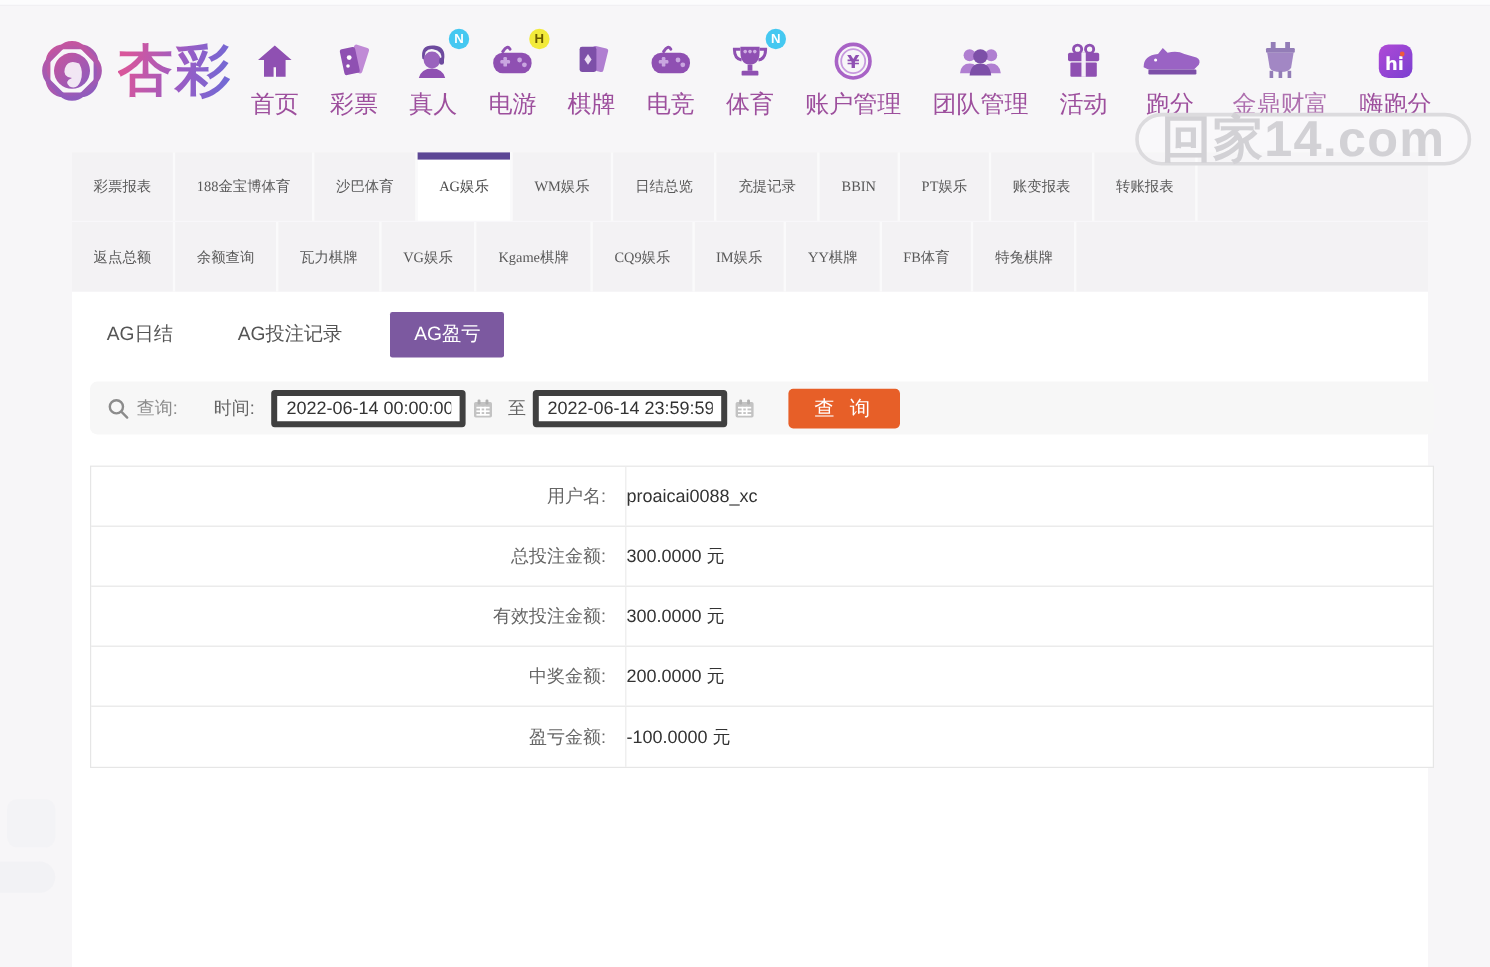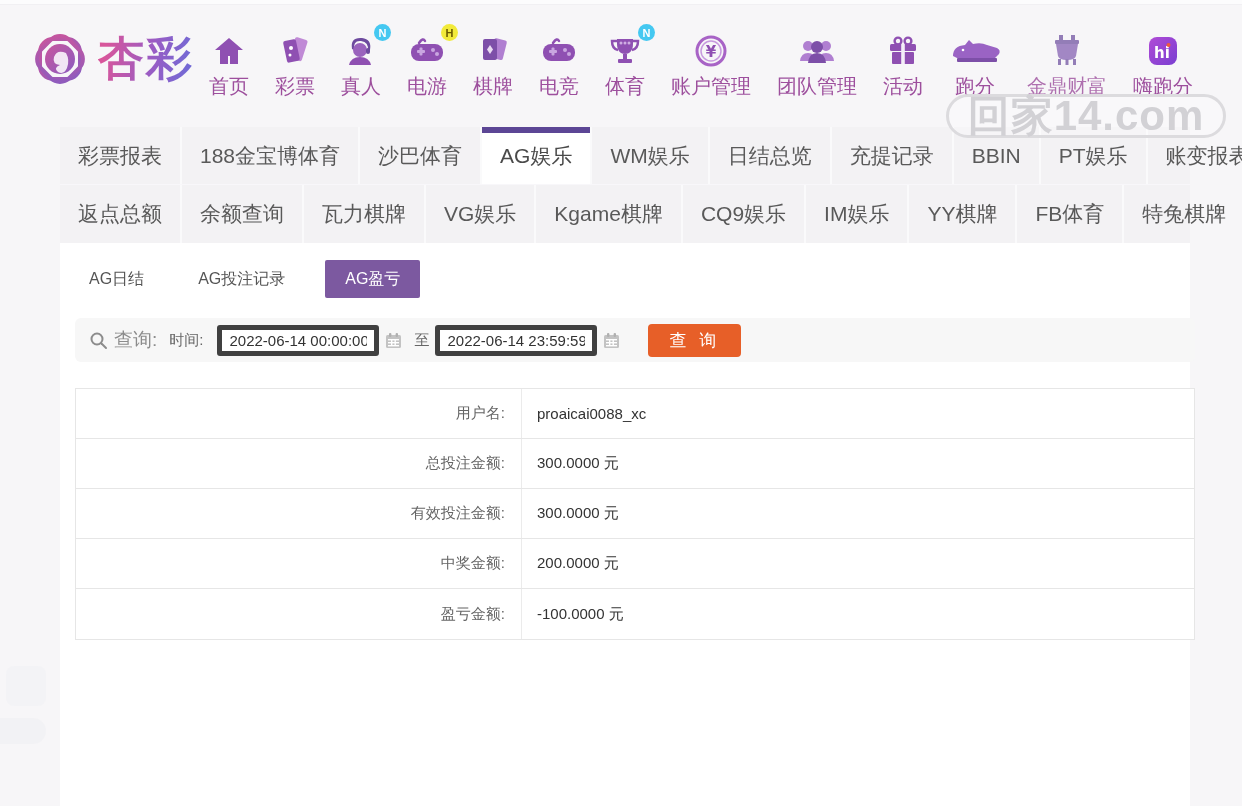--- a/index.html
+++ b/index.html
@@ -31,49 +31,49 @@
     background:rgba(255,255,255,.25); pointer-events:none; }
   .watermark span { font-size:42px; font-weight:bold; color:#d2d1d5; letter-spacing:1px; }
 
   
   .card { position:absolute; left:60px; top:243px; width:1130px; height:563px; background:#fff; }
 
   
   .tabstrip { position:absolute; left:60px; top:127px; width:1130px; height:116px; background:#f3f2f4; z-index:2; }
   .tabrow { display:flex; height:58px; }
   .tabrow.r1 { border-bottom:1px solid #f8f7fa; }
-  .tab { position:relative; display:flex; align-items:center; padding:0 18px; font-size:21px; color:#595959;
-    border-right:2px solid #fafafb; cursor:pointer; text-decoration:none; white-space:nowrap; }
+  .tab { position:relative; display:flex; align-items:center; padding:0 18px; font-size:12px; color:#595959;
+    border-right:2px solid #fafafb; cursor:pointer; text-decoration:none; white-space:nowrap;font-family:Liberation Serif, serif; }
   .tab.active { background:#fff; color:#4a4a4a; }
   .tab.active::before { content:""; position:absolute; left:0; top:0; right:0; height:6px; background:#5c4695; }
 
   
   .subtabs { position:absolute; left:75px; top:260px; display:flex; align-items:center; z-index:3; }
   .subtab { font-size:16px; color:#555; height:38px; line-height:38px; padding:0 14px; margin-right:26px; cursor:pointer; text-decoration:none; }
   .subtab.active { background:#7c59a0; color:#fff; border-radius:2px; padding:0 20px; margin-right:0; }
 
   
   .searchbar { position:absolute; left:75px; top:318px; width:1120px; height:44px; background:#f7f7f7;
     border-radius:6px; display:flex; align-items:center; padding:0 14px; z-index:3; }
-  .search-label { font-size:19px; color:#8c8c8c; margin:0 4px 0 6px; }
+  .search-label { font-size:15px; color:#8c8c8c; margin:0 22px 0 6px; }
   .time-label { font-size:15px; color:#666; margin:0 14px 0 8px; }
   .date-input { width:162px; height:31px; border:5px solid #404040; border-radius:3px; background:#fff;
     font-size:15px; color:#333; padding:0 7px; font-family:"Liberation Sans",sans-serif; }
   .cal-icon { margin:0 6px; cursor:pointer; display:flex; }
   .to-label { font-size:15px; color:#666; margin:0 6px; }
   .query-btn { margin-left:22px; width:93px; height:33px; background:#e75f28; border:none; border-radius:4px;
     color:#fff; font-size:17px; letter-spacing:4px; cursor:pointer; font-family:"Liberation Sans",sans-serif; }
 
   
   .report { position:absolute; left:75px; top:388px; width:1120px; border:1px solid #e6e6e6; z-index:3; background:#fff; }
   .report-row { display:flex; height:50px; border-bottom:1px solid #e6e6e6; }
   .report-row:last-child { border-bottom:none; }
   .report-label { width:445px; display:flex; align-items:center; justify-content:flex-end;
     padding-right:16px; font-size:15px; color:#666; }
-  .report-value { flex:1; display:flex; align-items:center; padding-left:15px;
+  .report-value { flex:1; display:flex; align-items:center; 
     font-size:15px; color:#333; border-left:1px solid #ebebeb; }
 
   
   .float-a { position:absolute; left:6px; top:666px; width:40px; height:40px; background:#f1f0f4; border-radius:8px; opacity:.55; cursor:pointer; }
   .float-b { position:absolute; left:0; top:718px; width:46px; height:26px; background:#efeef2; border-radius:0 13px 13px 0; opacity:.55; cursor:pointer; }
 
   svg { display:block; }
 </style>
 </head>
 <body>

